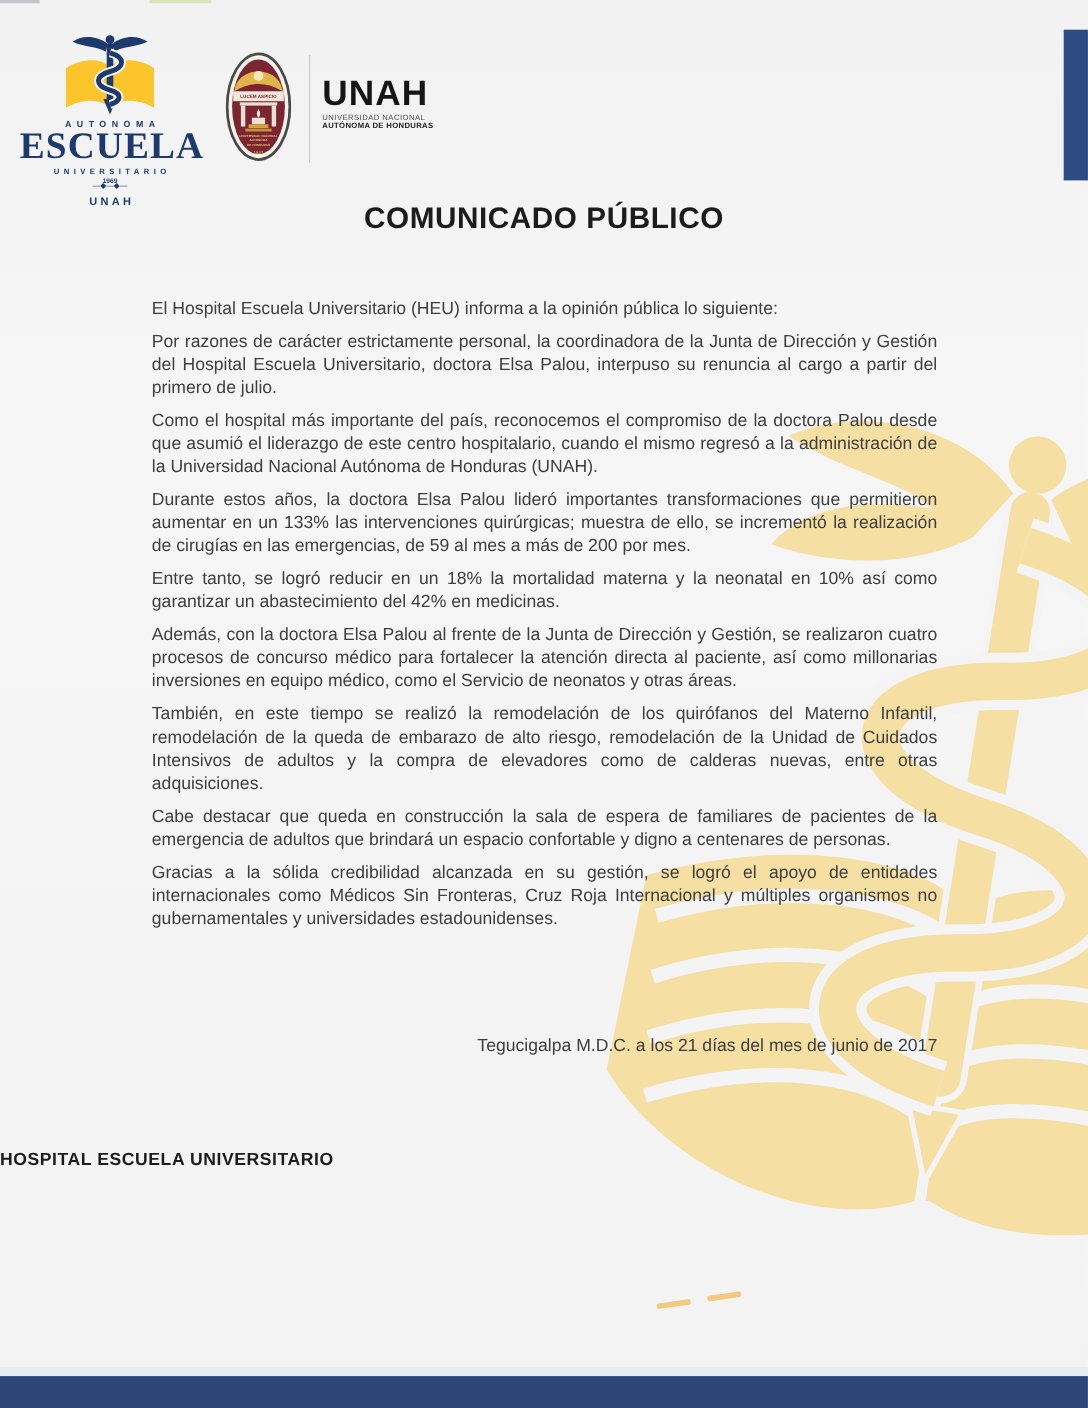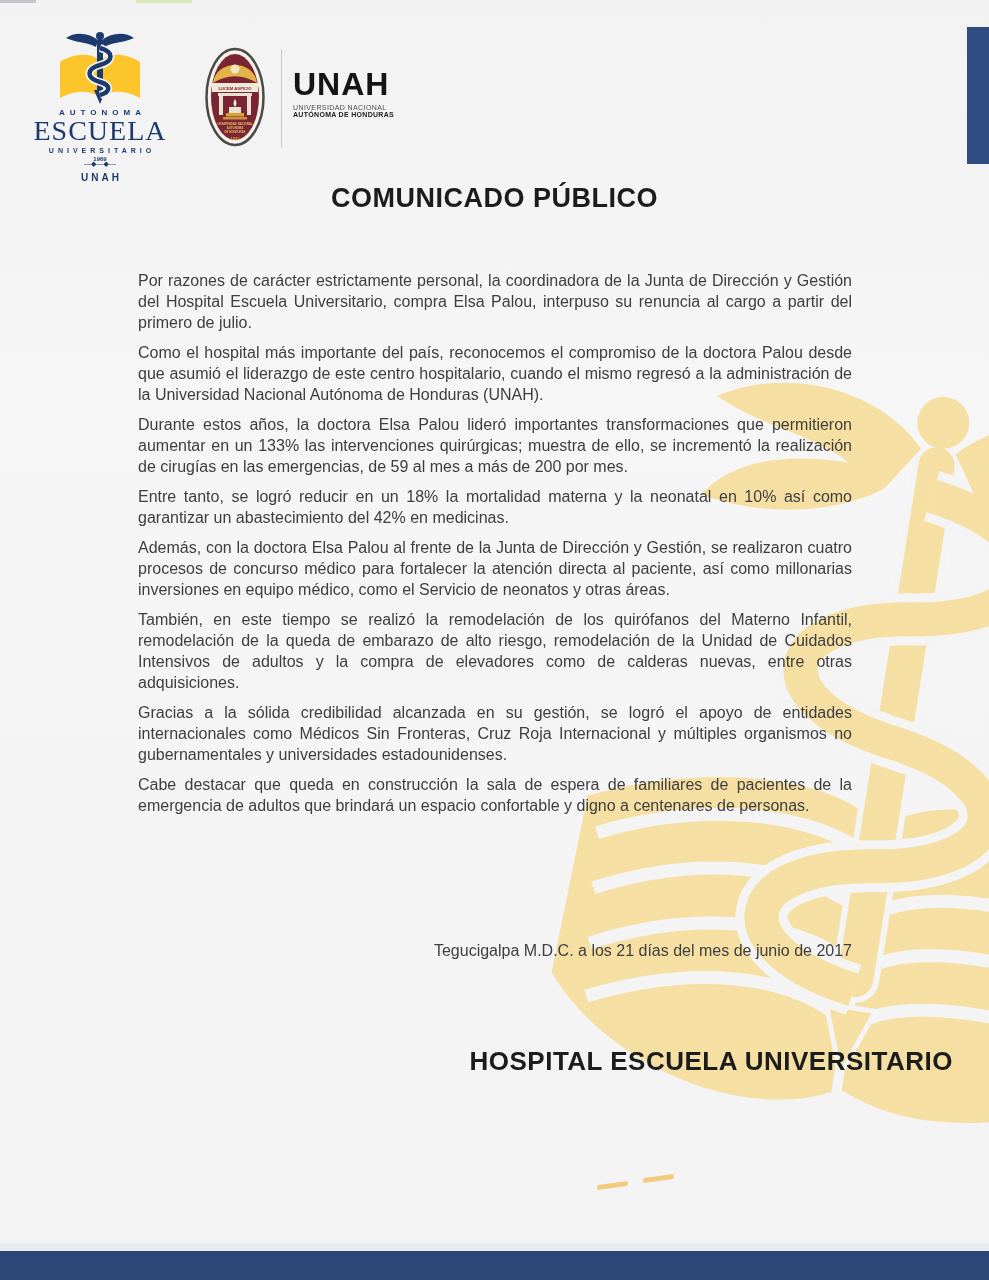--- a/index.html
+++ b/index.html
@@ -19,41 +19,41 @@
   .bottom-bar{position:absolute;left:0;top:1251px;width:989px;height:29px;background:#2c4777;}
   
   .watermark{position:absolute;left:565px;top:372px;transform:rotate(9deg);}
   .dash{position:absolute;height:5px;background:#f2c97d;border-radius:2px;}
   .dash1{left:597px;top:1183px;width:31px;transform:rotate(-8deg);}
   .dash2{left:643px;top:1176px;width:31px;transform:rotate(-8deg);}
   
   .heu-logo{position:absolute;left:18px;top:30px;width:164px;text-align:center;color:#1d3a6e;}
   .heu-graphic{display:block;margin:0 auto;}
   .heu-hospital{font-size:8px;font-weight:bold;letter-spacing:5px;margin-top:2px;text-indent:5px;}
-  .heu-escuela{font-family:"Liberation Serif",serif;font-size:28px;font-weight:normal;letter-spacing:1px;line-height:1.0;}
+  .heu-escuela{font-family:"Liberation Serif",serif;font-size:34px;font-weight:bold;letter-spacing:1px;line-height:1.0;}
   .heu-universitario{font-size:7px;font-weight:bold;letter-spacing:4px;margin-top:2px;text-indent:4px;}
   .heu-year{font-size:6px;font-weight:bold;margin-top:2px;}
   .heu-ornament{font-size:7px;letter-spacing:0;line-height:4px;}
   .heu-unah{font-size:10px;font-weight:bold;letter-spacing:3px;margin-top:6px;text-indent:3px;}
   
   .unah-seal{position:absolute;left:205px;top:47px;}
   .header-divider{position:absolute;left:281px;top:50px;width:1px;height:98px;background:#c7c7c9;}
   .unah-wordmark{position:absolute;left:293px;top:68px;color:#151515;}
   .unah-name{font-size:32px;font-weight:800;letter-spacing:1px;line-height:1.0;}
   .unah-line1{font-size:7px;color:#4a4a4a;letter-spacing:.4px;margin-top:4px;}
   .unah-line2{font-size:7px;font-weight:bold;color:#202020;letter-spacing:.3px;}
   
   .doc-title{position:absolute;left:0;top:183px;width:989px;text-align:center;
     font-size:27px;font-weight:bold;color:#1c1c1c;letter-spacing:.5px;}
   .body-text{position:absolute;left:138px;top:270px;width:714px;}
   .body-text p{margin:0 0 9px 0;font-size:16px;line-height:21px;text-align:justify;color:#3e3e3e;}
   .dateline{position:absolute;left:138px;top:942px;width:714px;text-align:right;
     font-size:16px;color:#3e3e3e;}
-  .footer-title{position:absolute;left:0;top:1046px;width:953px;text-align:right;
-    font-size:26px;font-weight:bold;color:#1c1c1c;letter-spacing:.5px;}
+  .footer-title{position:absolute;left:0;top:1046px;width:953px;text-align:left;
+    font-size:16px;font-weight:bold;color:#1c1c1c;letter-spacing:.5px;}
   svg text{font-family:"Liberation Sans",sans-serif;}
 </style>
 </head>
 <body>
 
 <div class="page">
 
   <div class="artifact-dark"></div>
   <div class="artifact-green"></div>
 
@@ -139,27 +139,28 @@
 
   <div class="unah-wordmark">
     <div class="unah-name">UNAH</div>
     <div class="unah-line1">UNIVERSIDAD NACIONAL</div>
     <div class="unah-line2">AUTÓNOMA DE HONDURAS</div>
   </div>
 
   <div class="doc-title">COMUNICADO PÚBLICO</div>
 
   <div class="body-text">
-    <p>Por razones de carácter estrictamente personal, la coordinadora de la Junta de Dirección y Gestión del Hospital Escuela Universitario, compra Elsa Palou, interpuso su renuncia al cargo a partir del primero de julio.</p>
+    <p>El Hospital Escuela Universitario (HEU) informa a la opinión pública lo siguiente:</p>
+    <p>Por razones de carácter estrictamente personal, la coordinadora de la Junta de Dirección y Gestión del Hospital Escuela Universitario, doctora Elsa Palou, interpuso su renuncia al cargo a partir del primero de julio.</p>
     <p>Como el hospital más importante del país, reconocemos el compromiso de la doctora Palou desde que asumió el liderazgo de este centro hospitalario, cuando el mismo regresó a la administración de la Universidad Nacional Autónoma de Honduras (UNAH).</p>
     <p>Durante estos años, la doctora Elsa Palou lideró importantes transformaciones que permitieron aumentar en un 133% las intervenciones quirúrgicas; muestra de ello, se incrementó la realización de cirugías en las emergencias, de 59 al mes a más de 200 por mes.</p>
     <p>Entre tanto, se logró reducir en un 18% la mortalidad materna y la neonatal en 10% así como garantizar un abastecimiento del 42% en medicinas.</p>
     <p>Además, con la doctora Elsa Palou al frente de la Junta de Dirección y Gestión, se realizaron cuatro procesos de concurso médico para fortalecer la atención directa al paciente, así como millonarias inversiones en equipo médico, como el Servicio de neonatos y otras áreas.</p>
     <p>También, en este tiempo se realizó la remodelación de los quirófanos del Materno Infantil, remodelación de la queda de embarazo de alto riesgo, remodelación de la Unidad de Cuidados Intensivos de adultos y la compra de elevadores como de calderas nuevas, entre otras adquisiciones.</p>
+    <p>Cabe destacar que queda en construcción la sala de espera de familiares de pacientes de la emergencia de adultos que brindará un espacio confortable y digno a centenares de personas.</p>
     <p>Gracias a la sólida credibilidad alcanzada en su gestión, se logró el apoyo de entidades internacionales como Médicos Sin Fronteras, Cruz Roja Internacional y múltiples organismos no gubernamentales y universidades estadounidenses.</p>
-    <p>Cabe destacar que queda en construcción la sala de espera de familiares de pacientes de la emergencia de adultos que brindará un espacio confortable y digno a centenares de personas.</p>
   </div>
 
   <div class="dateline">Tegucigalpa M.D.C. a los 21 días del mes de junio de 2017</div>
 
   <div class="footer-title">HOSPITAL ESCUELA UNIVERSITARIO</div>
 
 </div>
 
 </body></html>

